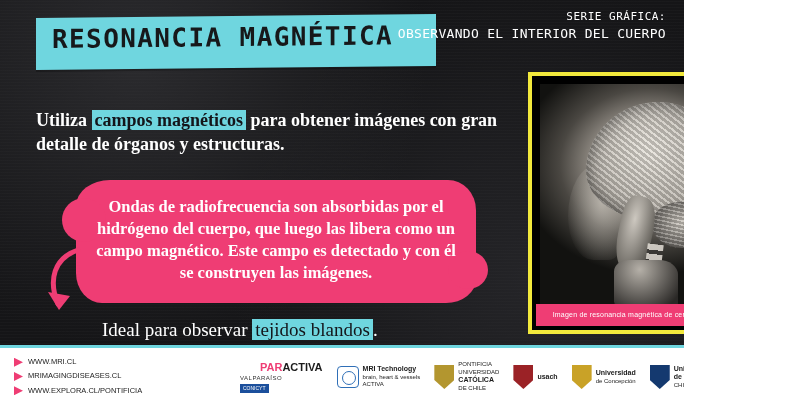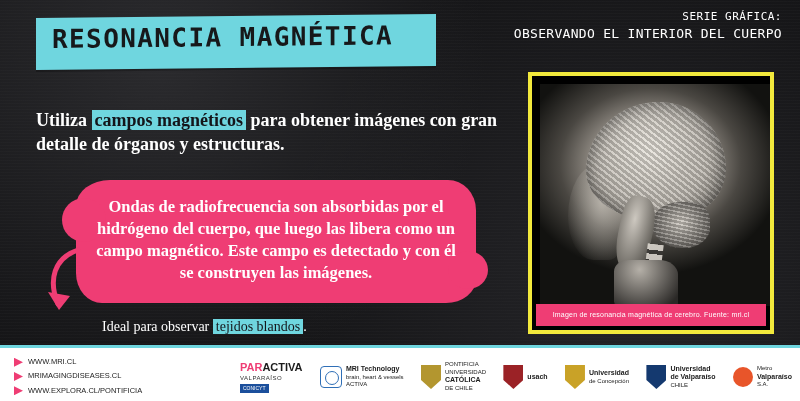--- a/index.html
+++ b/index.html
@@ -4,21 +4,21 @@
 <style>
   * { box-sizing: border-box; }
   html, body {
     margin: 0; padding: 0;
     width: 800px; height: 401px;
     overflow: hidden;
     font-family: "Liberation Sans", sans-serif;
   }
   #poster {
     position: relative;
-    width: 800px; height: 401px;
+    width: 684px; height: 401px;
     background:
       radial-gradient(circle at 20% 15%, rgba(60,60,64,0.55) 0%, rgba(20,20,22,0.0) 45%),
       radial-gradient(circle at 78% 70%, rgba(55,55,60,0.45) 0%, rgba(18,18,20,0.0) 50%),
       repeating-linear-gradient(0deg, rgba(255,255,255,0.018) 0px, rgba(255,255,255,0.018) 1px, rgba(0,0,0,0) 1px, rgba(0,0,0,0) 3px),
       #151517;
     overflow: hidden;
   }
 
   
   .title-banner {
@@ -99,21 +99,21 @@
     position: absolute;
     right: -12px; bottom: 14px;
     width: 40px; height: 38px;
     background: #ef3d74;
     border-radius: 50%;
   }
   .blob-inner { position: relative; z-index: 2; }
 
   .line-ideal {
     font-family: "Liberation Serif", serif;
-    font-size: 14px;
+    font-size: 19px;
     margin: 16px 0 0 72px;
   }
   .line-inocua {
     font-family: "Liberation Serif", serif;
     font-size: 17px;
     margin: 16px 0 0 72px;
   }
   .arrow {
     position: absolute;
     left: 44px; top: 246px;
@@ -240,21 +240,21 @@
     gap: 4px;
     color: #1b1b1b;
   }
   .logo .mark {
     display: inline-block;
     flex: 0 0 auto;
   }
   .logo .txt { font-size: 6px; line-height: 1.25; }
   .logo .txt b { font-size: 7px; }
 
-  .parexplora .p1 { color: #ef3d74; font-weight: bold; font-size: 11px; }
+  .parexplora .p1 { color: #ef3d74; font-weight: bold; font-size: 11px; margin-left: 20px; }
   .parexplora .p2 { color: #1b1b1b; font-weight: bold; font-size: 11px; }
   .parexplora .sub { font-size: 6px; color: #333; letter-spacing: 0.5px; }
   .conicyt {
     margin-top: 2px;
     background: #1b4f9c;
     color: #fff;
     font-size: 5px;
     padding: 1px 3px;
     display: inline-block;
   }

